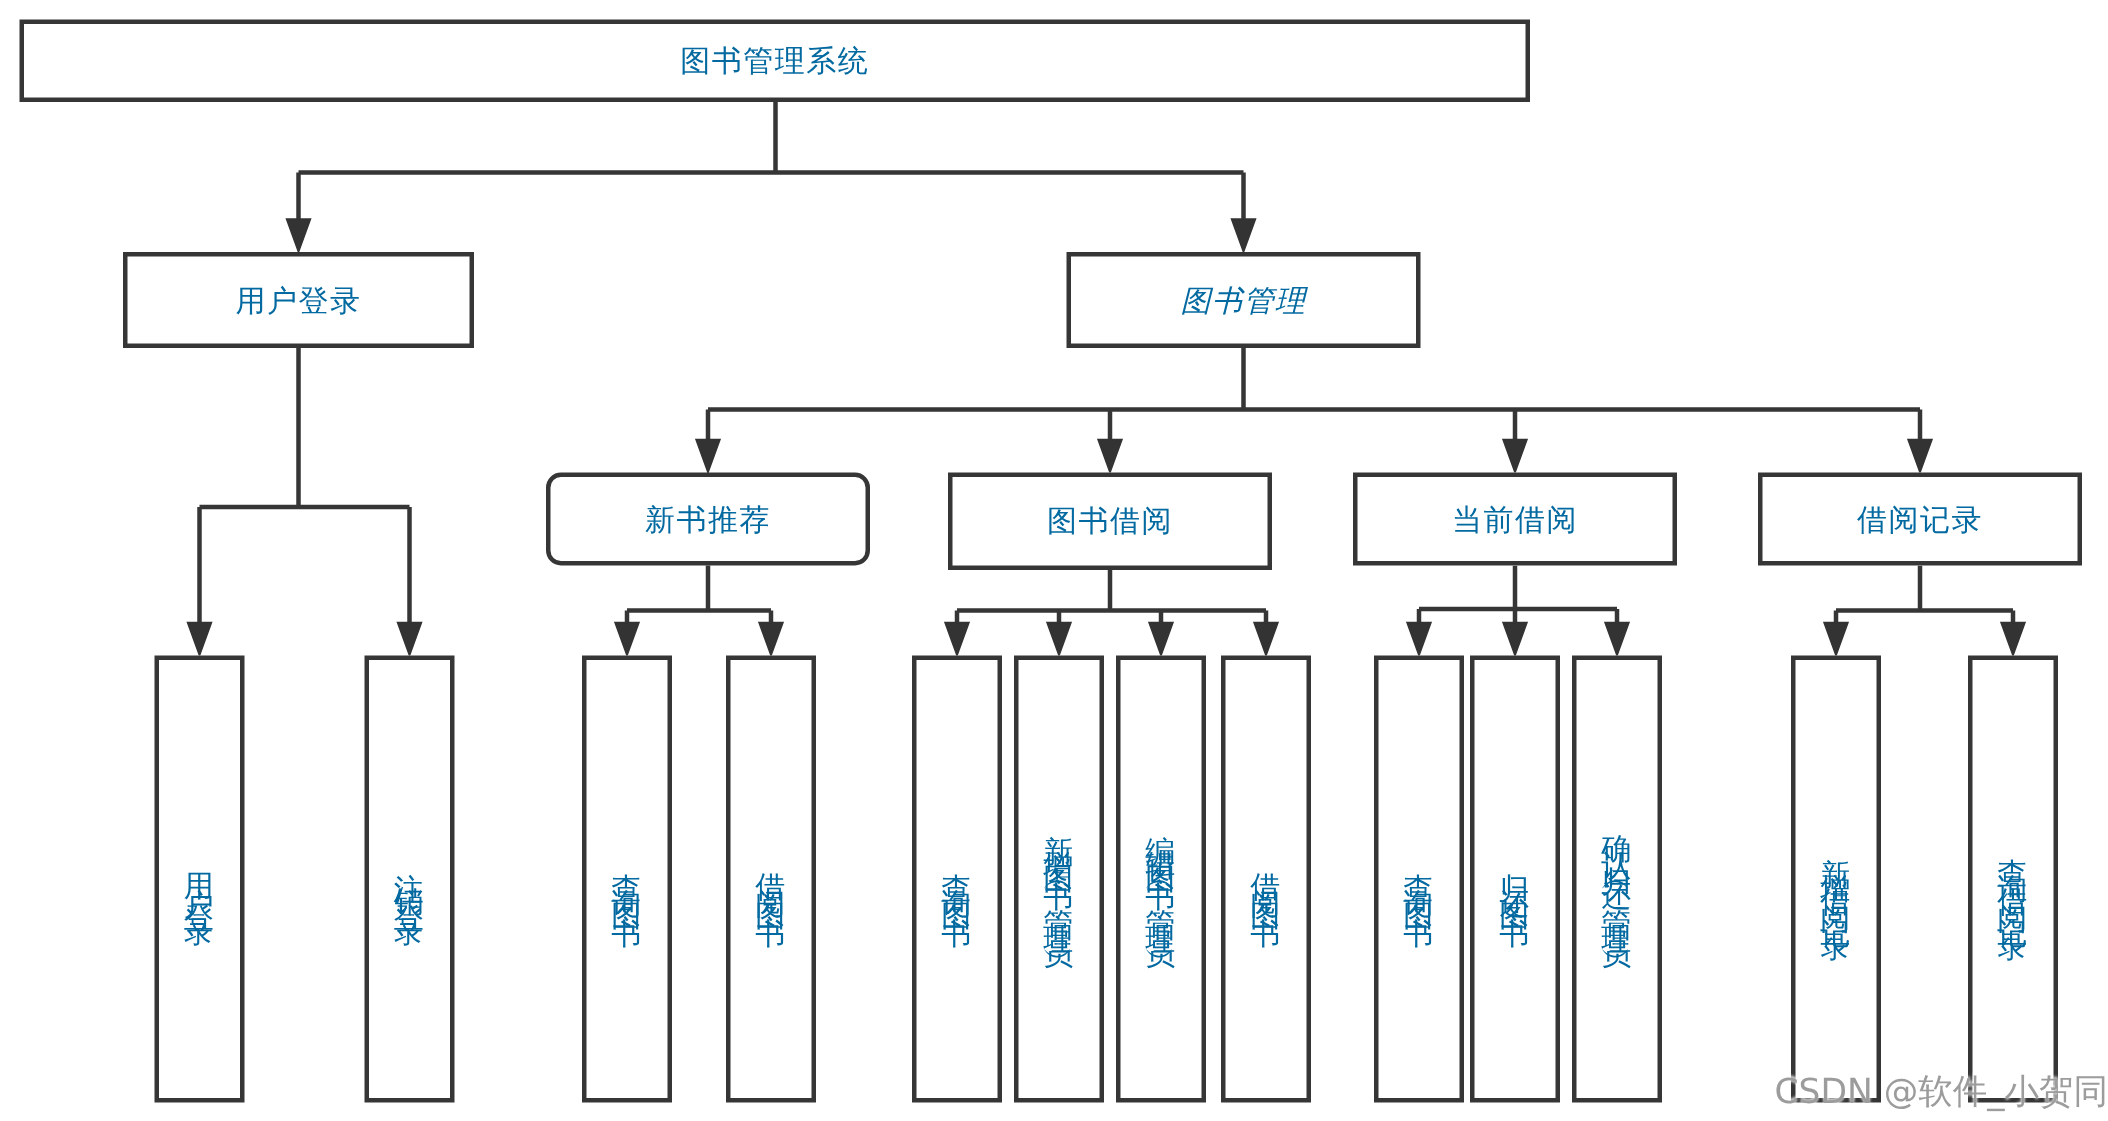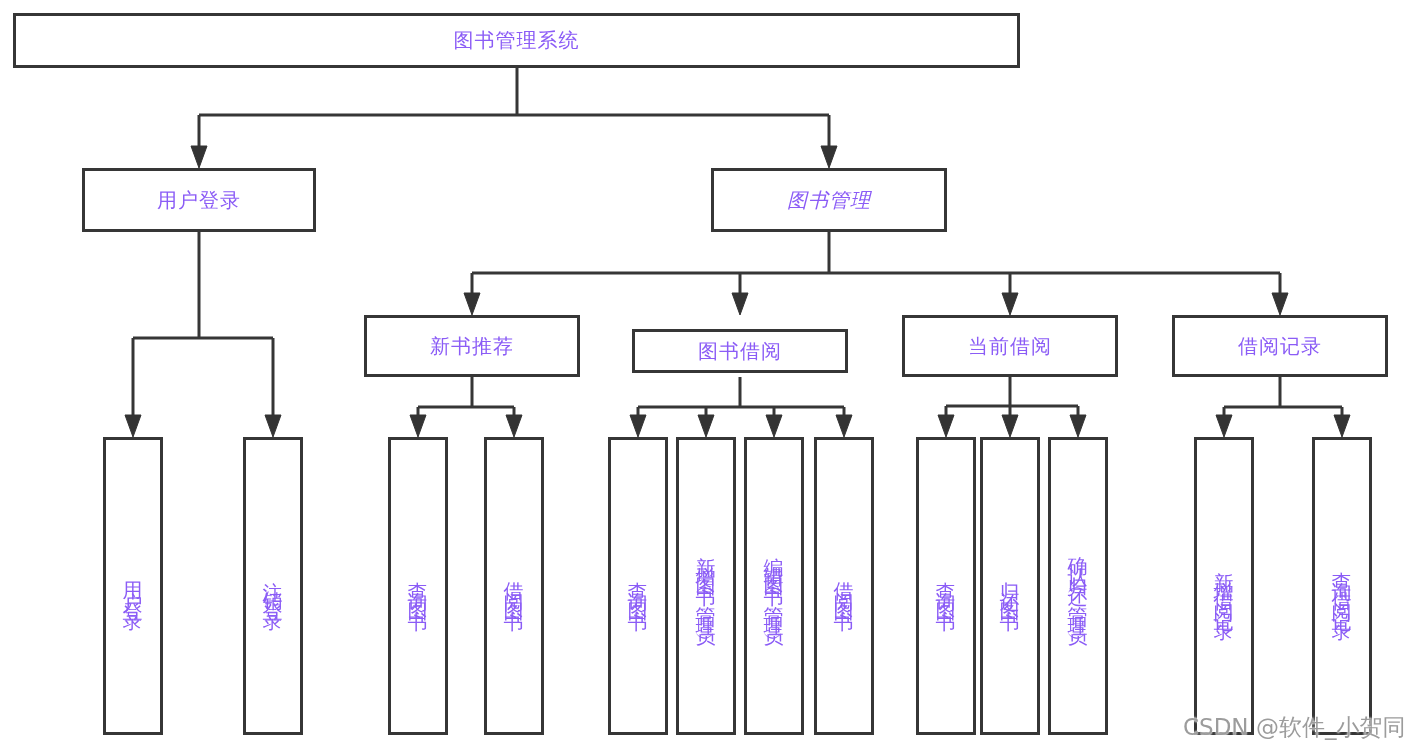--- a/index.html
+++ b/index.html
@@ -37,21 +37,21 @@
     stroke-width: 1;
   }
   .box {
     position: absolute;
     box-sizing: border-box;
     border: 3px solid #363636;
     background: #ffffff;
     display: flex;
     align-items: center;
     justify-content: center;
-    color: #8b5cf6;
+    color: #0369a1;
     z-index: 2;
   }
   .h-label {
     font-size: 20px;
     letter-spacing: 1px;
     white-space: nowrap;
   }
   .leaf {
     writing-mode: vertical-rl;
     font-size: 20px;
@@ -141,22 +141,22 @@
       <line x1="1342" y1="407" x2="1342" y2="418"></line>
       <polygon points="1334,415 1350,415 1342,437"></polygon>
     </g>
   </svg>
 
   <div class="box h-label" style="left:13px; top:13px; width:1007px; height:55px;">图书管理系统</div>
 
   <div class="box h-label" style="left:82px; top:168px; width:234px; height:64px;">用户登录</div>
   <div class="box h-label" style="left:711px; top:168px; width:236px; height:64px;font-style:italic;">图书管理</div>
 
-  <div class="box h-label" style="left:364px; top:315px; width:216px; height:62px;">新书推荐</div>
-  <div class="box h-label" style="left:632px; top:329px; width:216px; height:44px;">图书借阅</div>
+  <div class="box h-label" style="left:364px; top:315px; width:216px; height:62px;border-radius:10px;">新书推荐</div>
+  <div class="box h-label" style="left:632px; top:315px; width:216px; height:65px;">图书借阅</div>
   <div class="box h-label" style="left:1172px; top:315px; width:216px; height:62px;">借阅记录</div>
   <div class="box h-label" style="left:902px; top:315px; width:216px; height:62px;">当前借阅</div>
 
   <div class="box leaf" style="left:103px; top:437px; width:60px; height:298px;">用户登录</div>
   <div class="box leaf" style="left:243px; top:437px; width:60px; height:298px;">注销登录</div>
 
   <div class="box leaf" style="left:388px; top:437px; width:60px; height:298px;">查询图书</div>
   <div class="box leaf" style="left:484px; top:437px; width:60px; height:298px;">借阅图书</div>
 
   <div class="box leaf" style="left:608px; top:437px; width:60px; height:298px;">查询图书</div>

